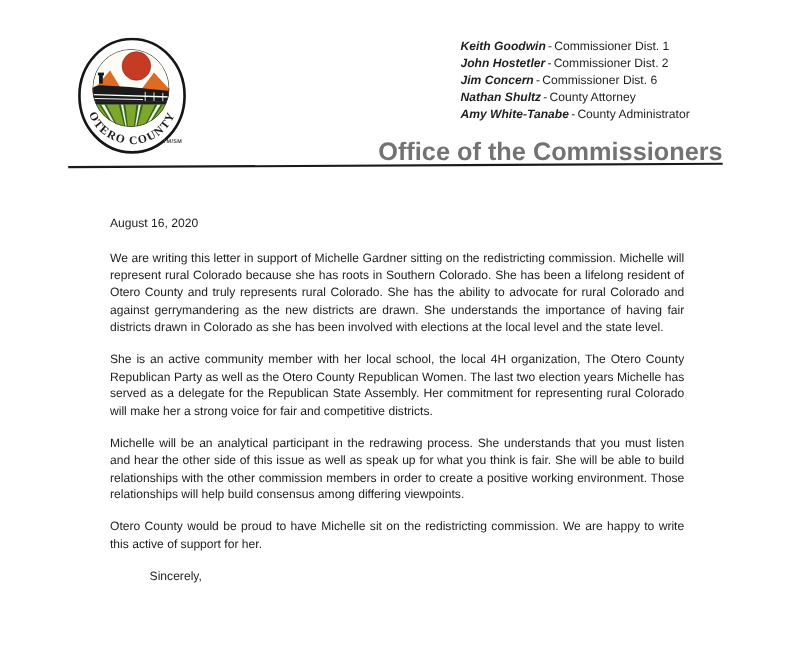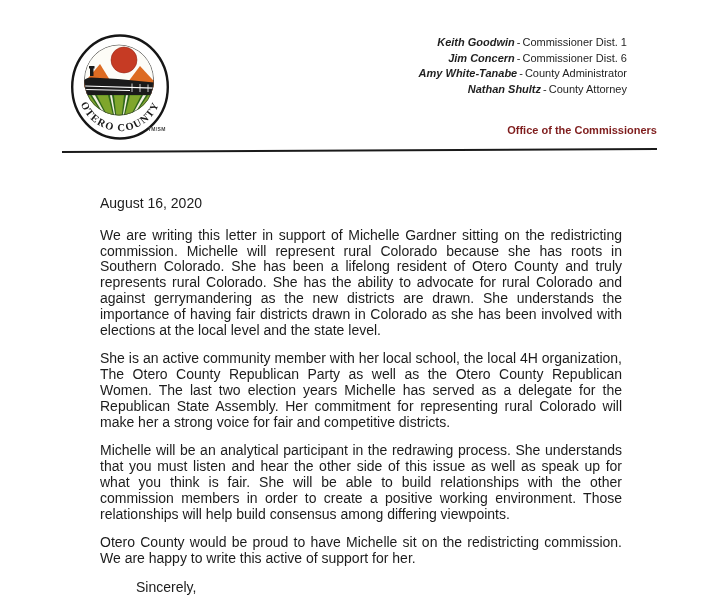--- a/index.html
+++ b/index.html
@@ -30,57 +30,56 @@
     font-weight: bold;
     color: #444;
     letter-spacing: 0.3px;
   }
 
   
   .officials {
     position: absolute;
     right: 93px;
     top: 35px;
-    text-align: right;
     font-size: 11px;
     line-height: 15.5px;
     white-space: nowrap;
   }
   .official-name { font-weight: bold; font-style: italic; }
   .sep { padding: 0 2px; }
 
   
   .office-title {
     position: absolute;
     right: 63px;
     top: 124px;
     margin: 0;
-    font-size: 11px;
+    font-size: 23px;
     font-weight: bold;
-    color: #7f1d1d;
+    color: #737373;
     white-space: nowrap;
   }
   .divider {
     position: absolute;
     left: 62px;
     top: 151px;
     width: 595px;
     height: 2px;
     background: #1a1a1a;
     transform: rotate(-0.3deg);
     transform-origin: left center;
   }
 
   
   .letter-body {
     position: absolute;
     left: 100px;
     top: 196px;
     width: 522px;
-    font-size: 14px;
+    font-size: 11px;
     line-height: 15.8px;
     color: #1c1c1c;
   }
   .letter-body p { margin: 0 0 13px 0; }
   .letter-body p.para { text-align: justify; }
   .letter-body p.date-line { margin-bottom: 16px; }
   .letter-body p.closing-line { margin-top: 5px; margin-left: 36px; }
 </style>
 </head>
 <body>
@@ -148,27 +147,30 @@
       </text>
     </svg>
     <span class="tm">TM/SM</span>
   </div>
 
   <div class="officials">
     <div class="official-row">
       <span class="official-name">Keith Goodwin</span><span class="sep">-</span><span class="official-title">Commissioner Dist. 1</span>
     </div>
     <div class="official-row">
+      <span class="official-name">John Hostetler</span><span class="sep">-</span><span class="official-title">Commissioner Dist. 2</span>
+    </div>
+    <div class="official-row">
       <span class="official-name">Jim Concern</span><span class="sep">-</span><span class="official-title">Commissioner Dist. 6</span>
     </div>
     <div class="official-row">
-      <span class="official-name">Amy White-Tanabe</span><span class="sep">-</span><span class="official-title">County Administrator</span>
+      <span class="official-name">Nathan Shultz</span><span class="sep">-</span><span class="official-title">County Attorney</span>
     </div>
     <div class="official-row">
-      <span class="official-name">Nathan Shultz</span><span class="sep">-</span><span class="official-title">County Attorney</span>
+      <span class="official-name">Amy White-Tanabe</span><span class="sep">-</span><span class="official-title">County Administrator</span>
     </div>
   </div>
 
   <h1 class="office-title">Office of the Commissioners</h1>
   <div class="divider"></div>
 
   <div class="letter-body">
     <p class="date-line">August 16, 2020</p>
     <p class="para">We are writing this letter in support of Michelle Gardner sitting on the redistricting commission. Michelle will represent rural Colorado because she has roots in Southern Colorado. She has been a lifelong resident of Otero County and truly represents rural Colorado. She has the ability to advocate for rural Colorado and against gerrymandering as the new districts are drawn. She understands the importance of having fair districts drawn in Colorado as she has been involved with elections at the local level and the state level.</p>
     <p class="para">She is an active community member with her local school, the local 4H organization, The Otero County Republican Party as well as the Otero County Republican Women. The last two election years Michelle has served as a delegate for the Republican State Assembly. Her commitment for representing rural Colorado will make her a strong voice for fair and competitive districts.</p>

